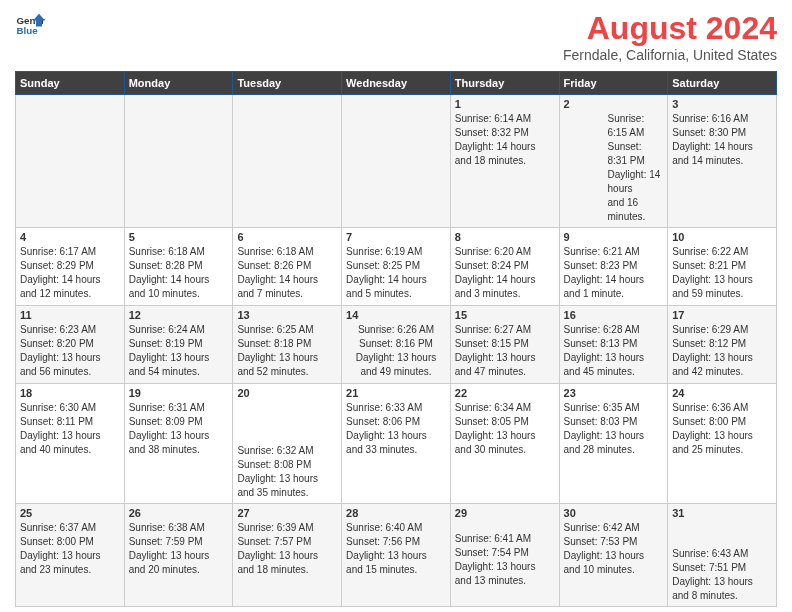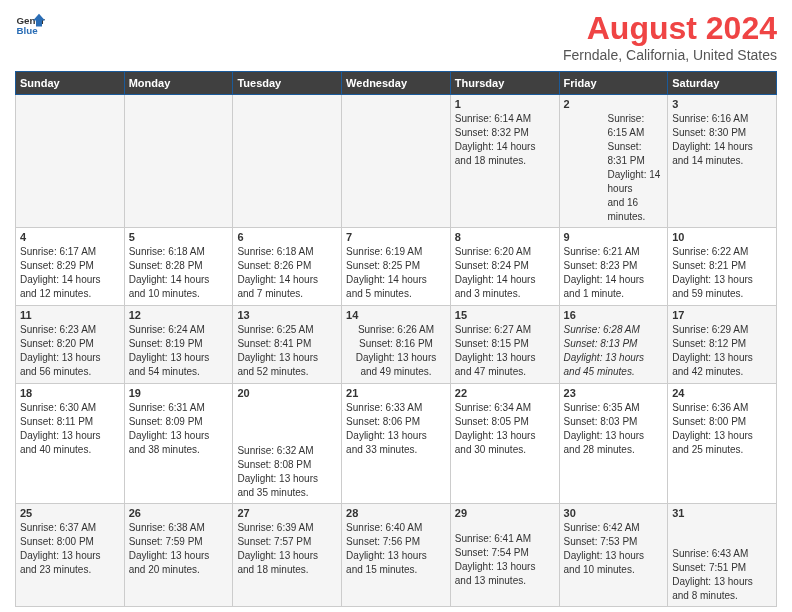--- a/index.html
+++ b/index.html
@@ -201,41 +201,41 @@
           <td>
             <span class="day-number">12</span>
             <div class="day-info" style="white-space: pre-line;">Sunrise: 6:24 AM
 Sunset: 8:19 PM
 Daylight: 13 hours
 and 54 minutes.</div>
           </td>
           <td>
             <span class="day-number">13</span>
             <div class="day-info" style="white-space: pre-line;">Sunrise: 6:25 AM
-Sunset: 8:41 PM
+Sunset: 8:18 PM
 Daylight: 13 hours
 and 52 minutes.</div>
           </td>
           <td>
             <span class="day-number">14</span>
             <div class="day-info" style="white-space: pre-line; text-align: center;">Sunrise: 6:26 AM
 Sunset: 8:16 PM
 Daylight: 13 hours
 and 49 minutes.</div>
           </td>
           <td>
             <span class="day-number">15</span>
             <div class="day-info" style="white-space: pre-line;">Sunrise: 6:27 AM
 Sunset: 8:15 PM
 Daylight: 13 hours
 and 47 minutes.</div>
           </td>
           <td>
             <span class="day-number">16</span>
-            <div class="day-info" style="white-space: pre-line; font-style: italic;">Sunrise: 6:28 AM
+            <div class="day-info" style="white-space: pre-line;">Sunrise: 6:28 AM
 Sunset: 8:13 PM
 Daylight: 13 hours
 and 45 minutes.</div>
           </td>
           <td>
             <span class="day-number">17</span>
             <div class="day-info" style="white-space: pre-line;">Sunrise: 6:29 AM
 Sunset: 8:12 PM
 Daylight: 13 hours
 and 42 minutes.</div>

